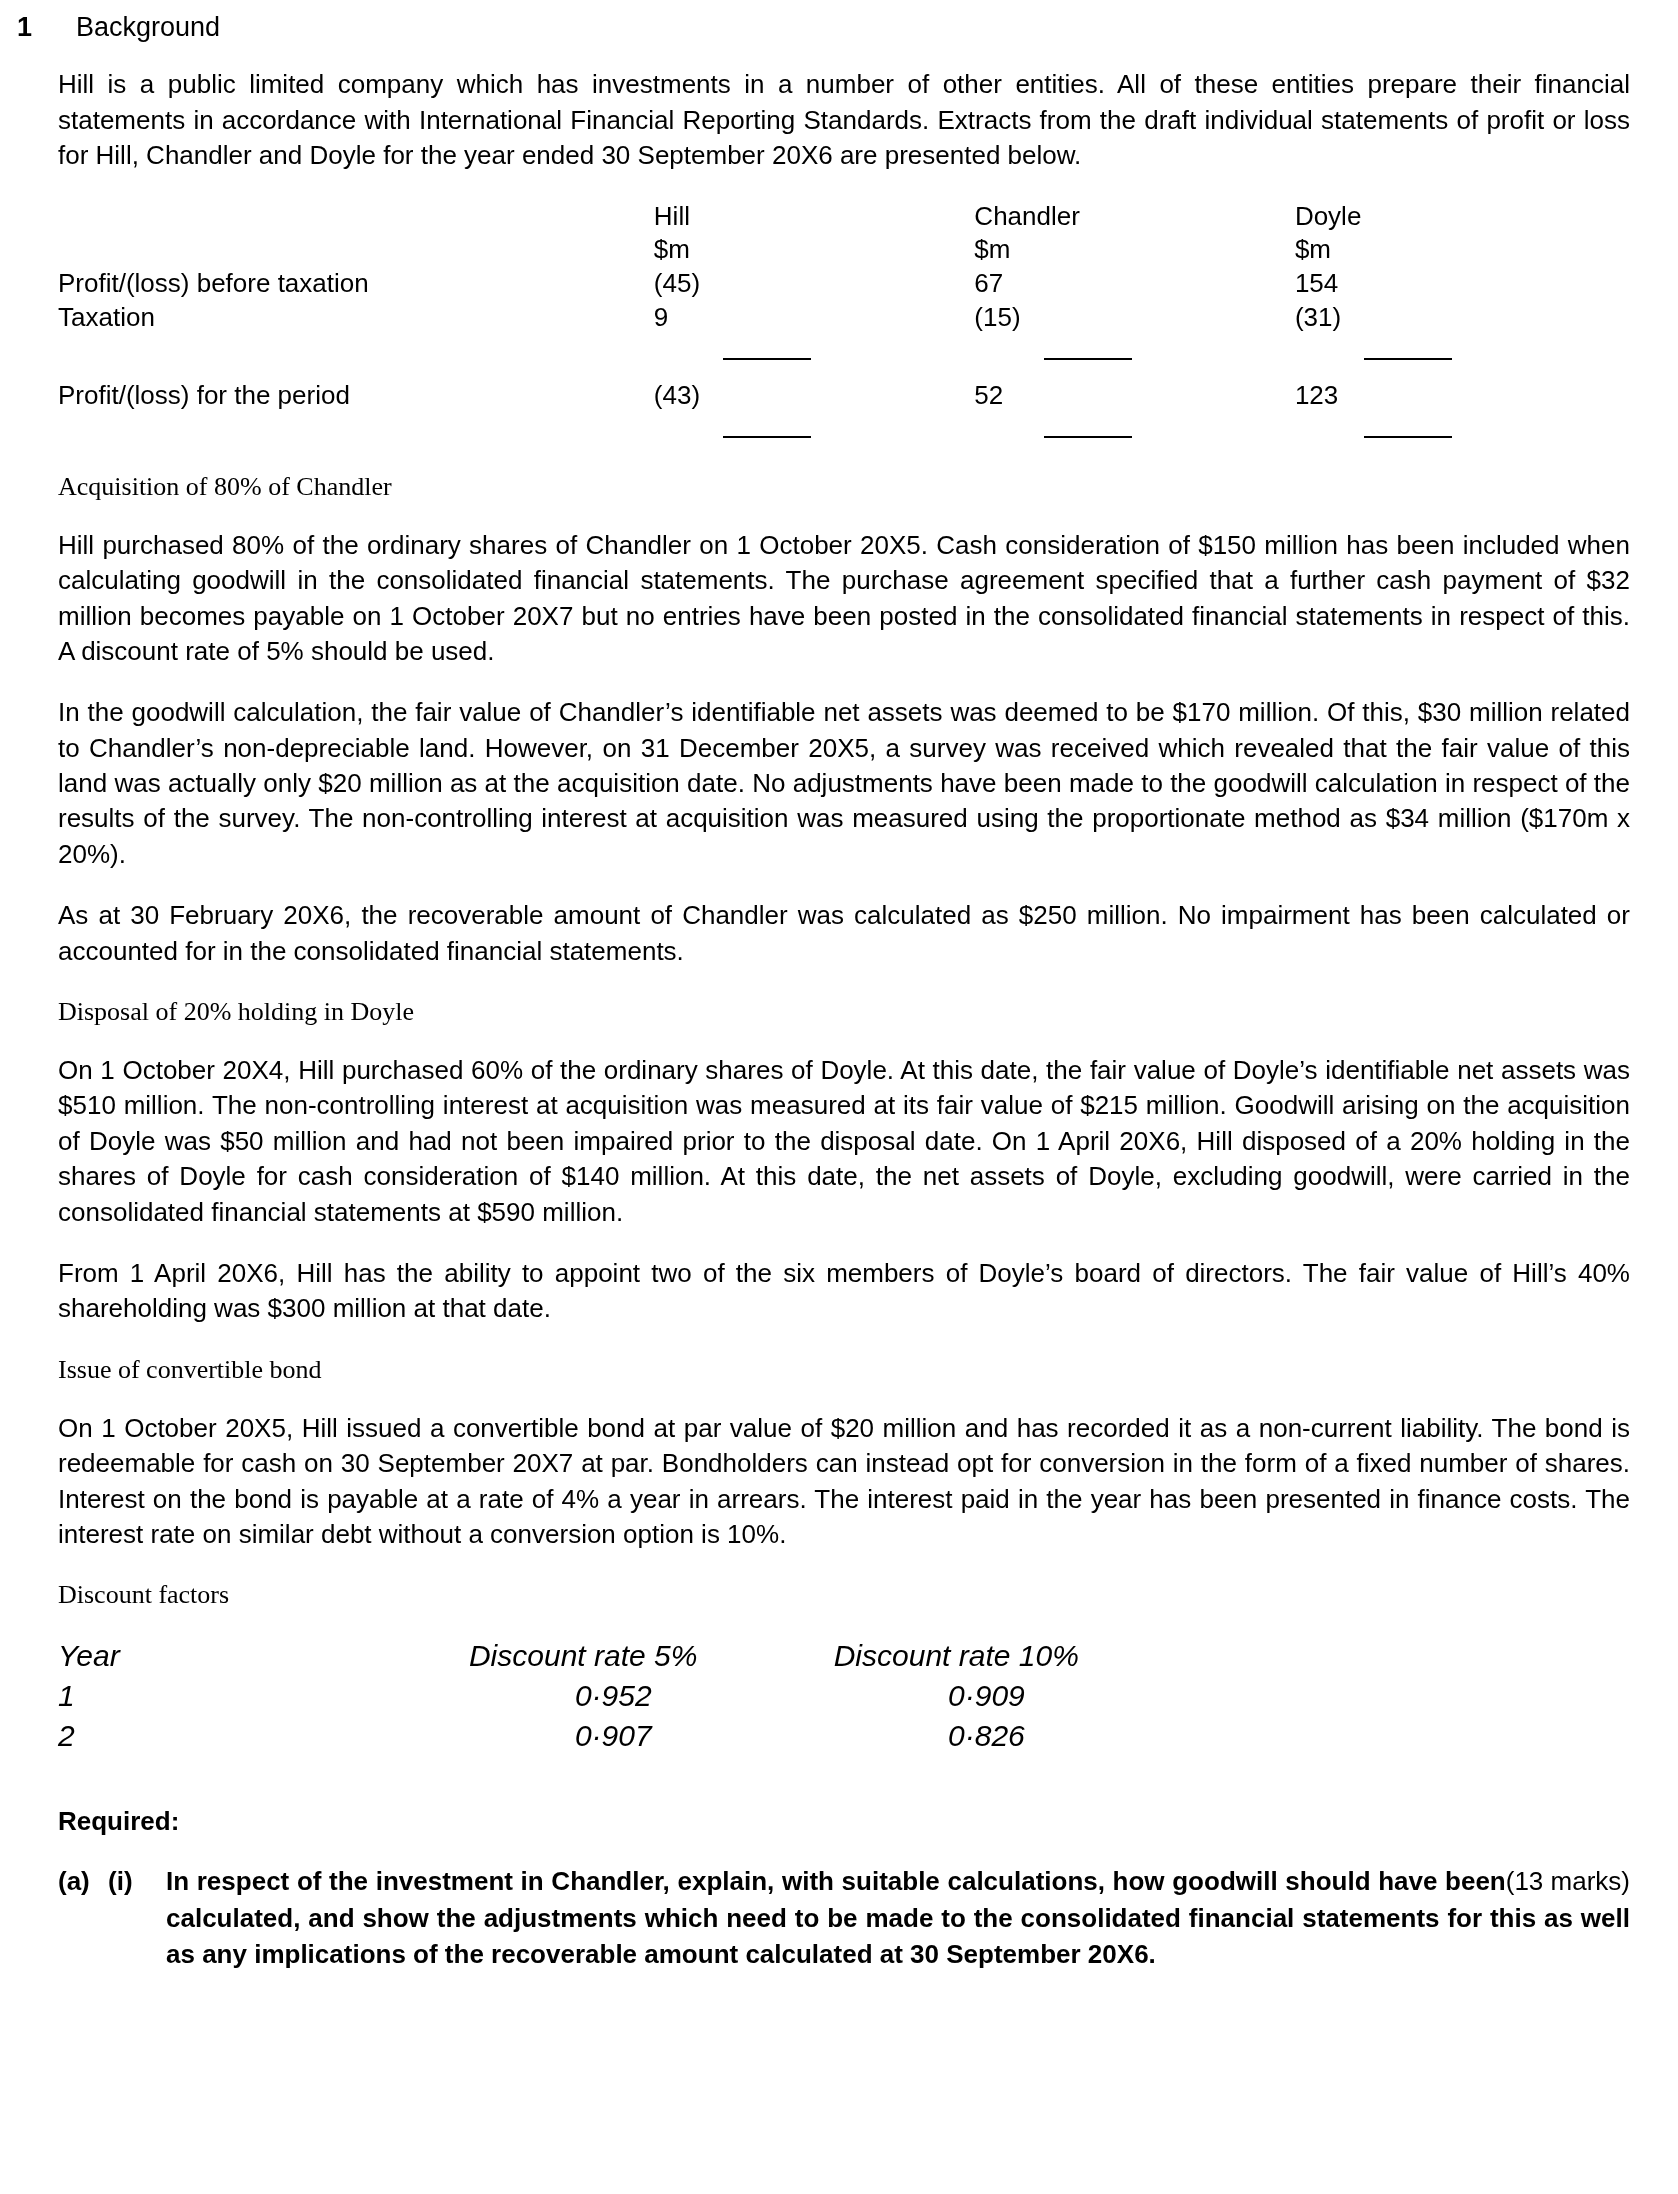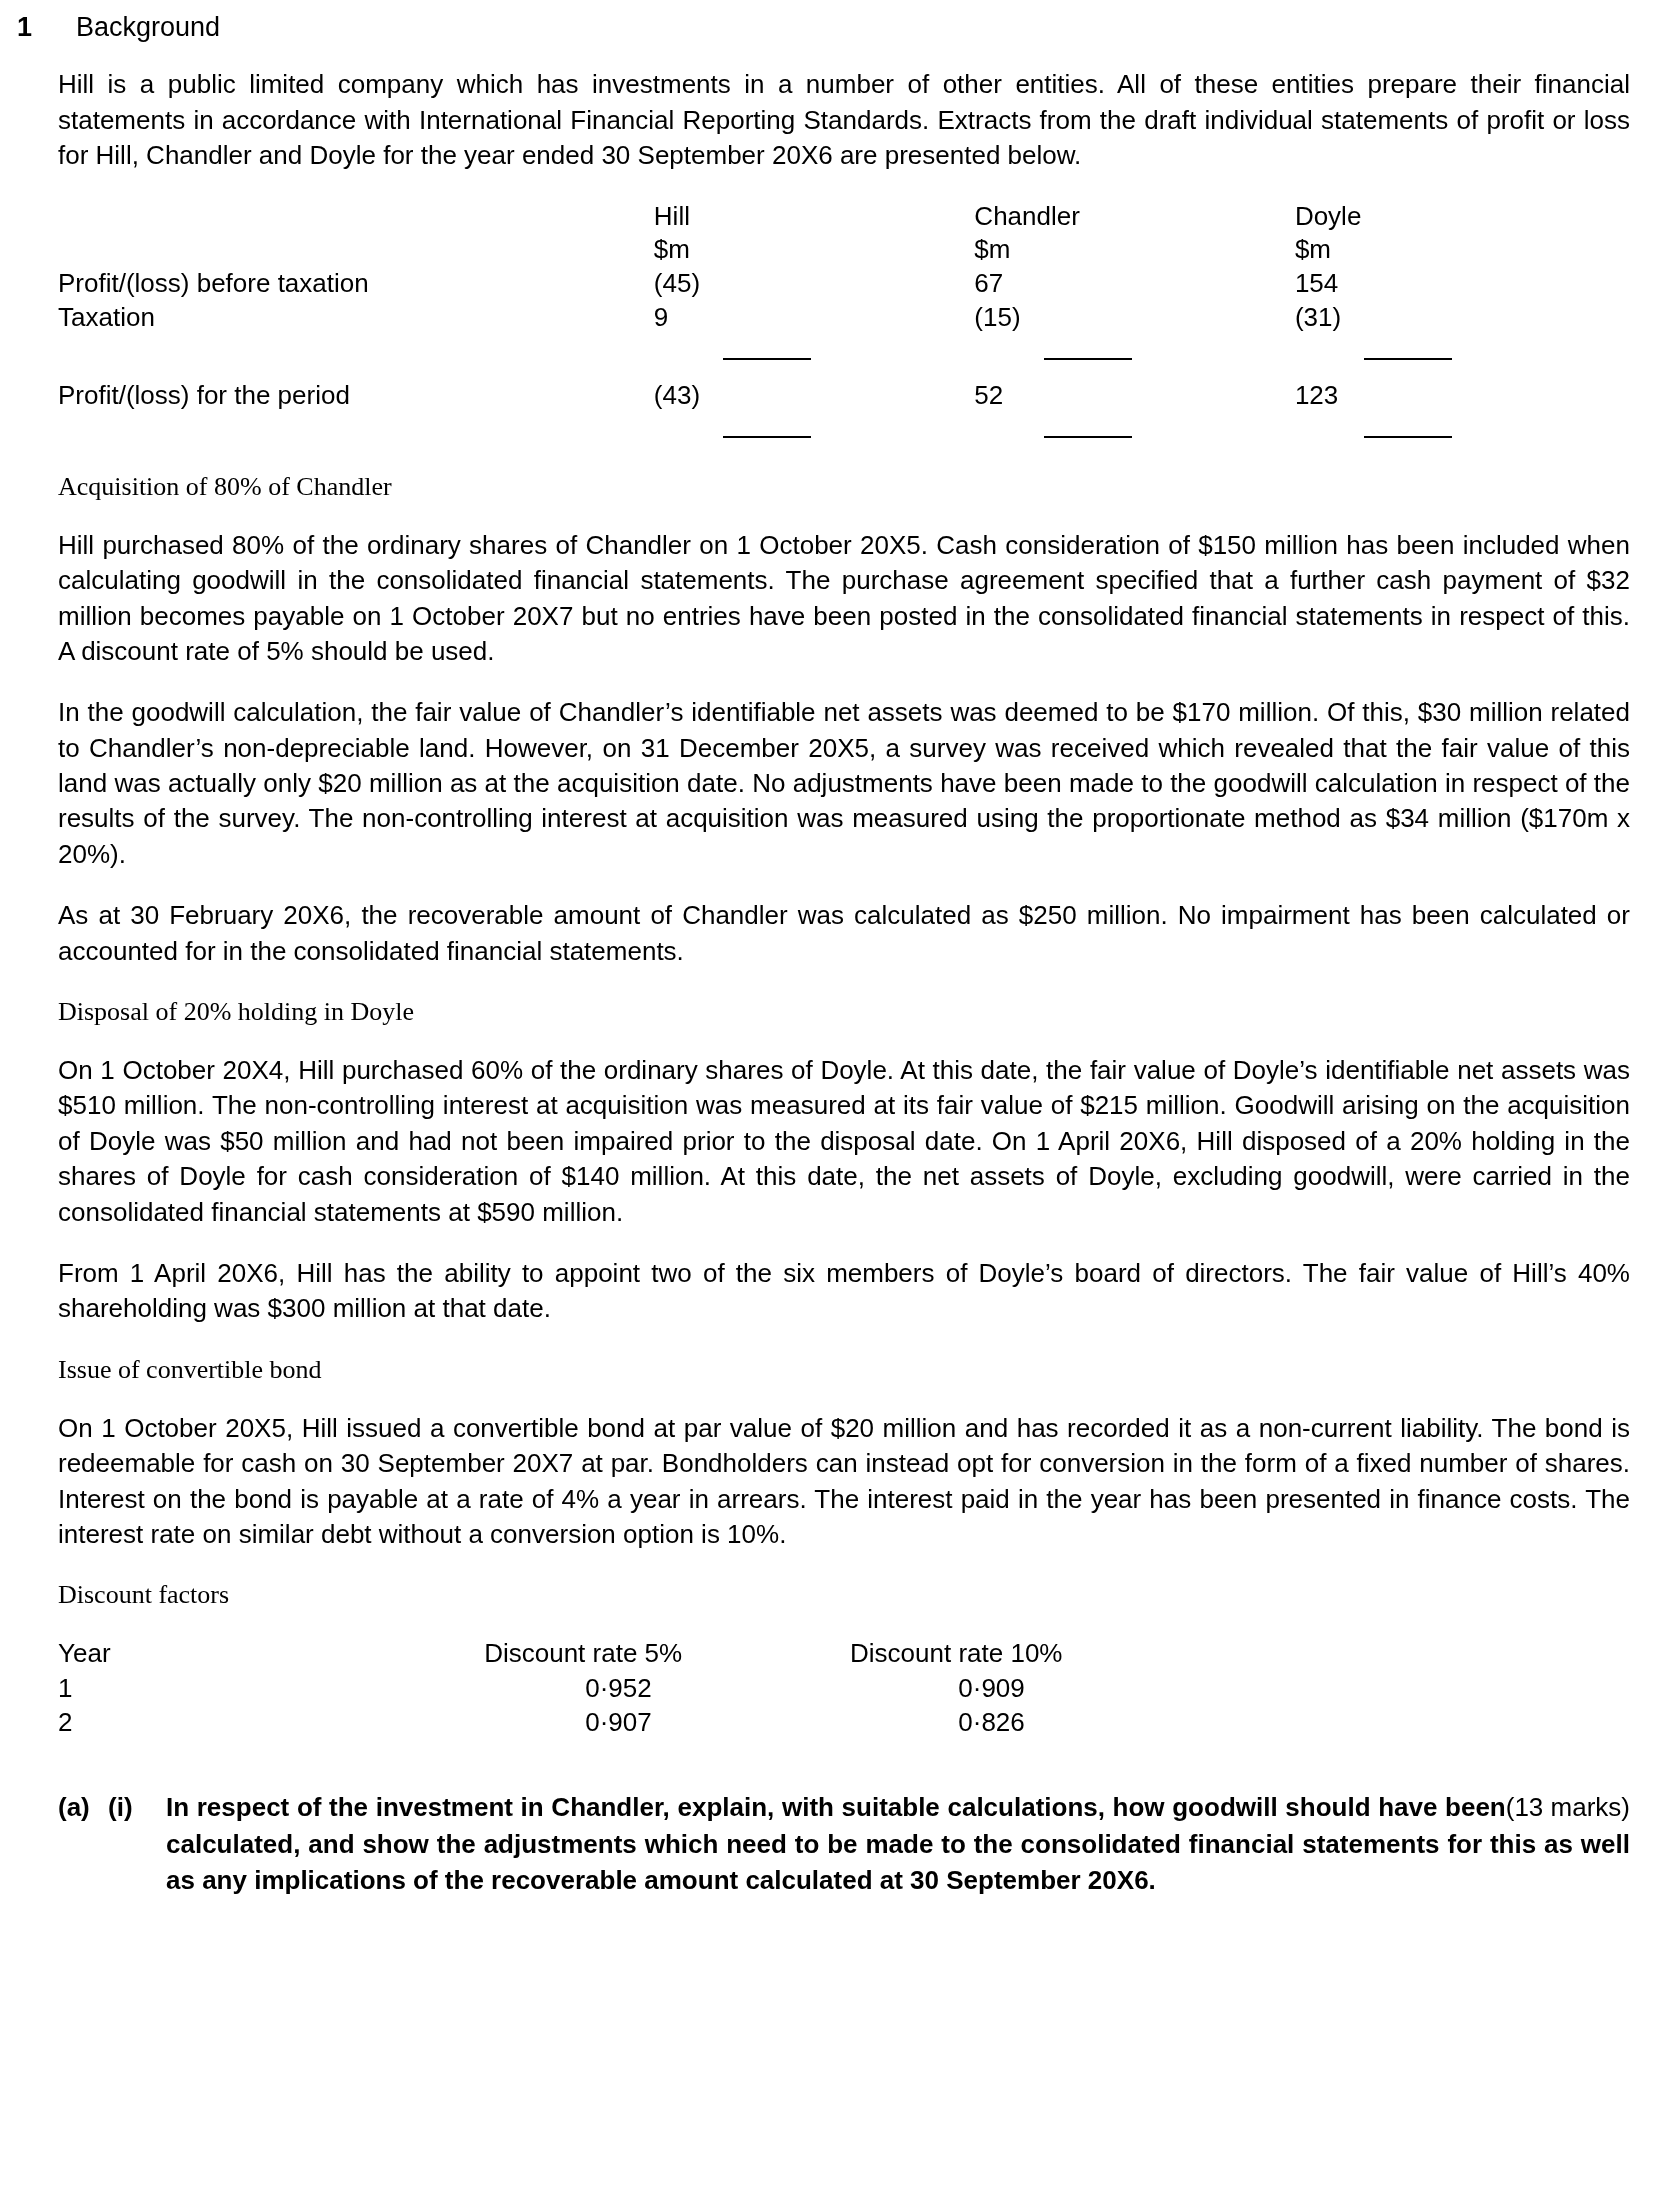--- a/index.html
+++ b/index.html
@@ -106,24 +106,25 @@
 
   
   table.df {
     border-collapse: collapse;
     margin: 0 0 50px 0;
     table-layout: fixed;
     width: 1083px;
   }
   table.df td, table.df th {
     padding: 0;
-    font-size: 26px;
+    font-size: 30px;
     font-weight: normal;
     line-height: 1.32;
     vertical-align: top;
+    font-style: italic;
   }
   table.df .d-year { width: 320px; text-align: left; }
   table.df .d-r5   { width: 358px; text-align: center; }
   table.df .d-r10  { width: 351px; text-align: center; }
   table.df .d-r5 .v, table.df .d-r10 .v { display: inline-block; width: 137px; text-align: right; }
 
   
   .required-label {
     font-size: 26px;
     font-weight: bold;
@@ -290,20 +291,21 @@
           <td class="d-r10"><span class="v">0·909</span></td>
         </tr>
         <tr>
           <td class="d-year">2</td>
           <td class="d-r5"><span class="v">0·907</span></td>
           <td class="d-r10"><span class="v">0·826</span></td>
         </tr>
       </tbody>
     </table>
 
+    <div class="required-label">Required:</div>
 
     <div class="req-row">
       <div class="req-a">(a)</div>
       <div class="req-i">(i)</div>
       <div class="req-text">
         <span class="marks">(13 marks)</span>
         <span>In respect of the investment in Chandler, explain, with suitable calculations, how goodwill should have been calculated, and show the adjustments which need to be made to the consolidated financial statements for this as well as any implications of the recoverable amount calculated at 30 September 20X6.</span>
       </div>
     </div>
 

